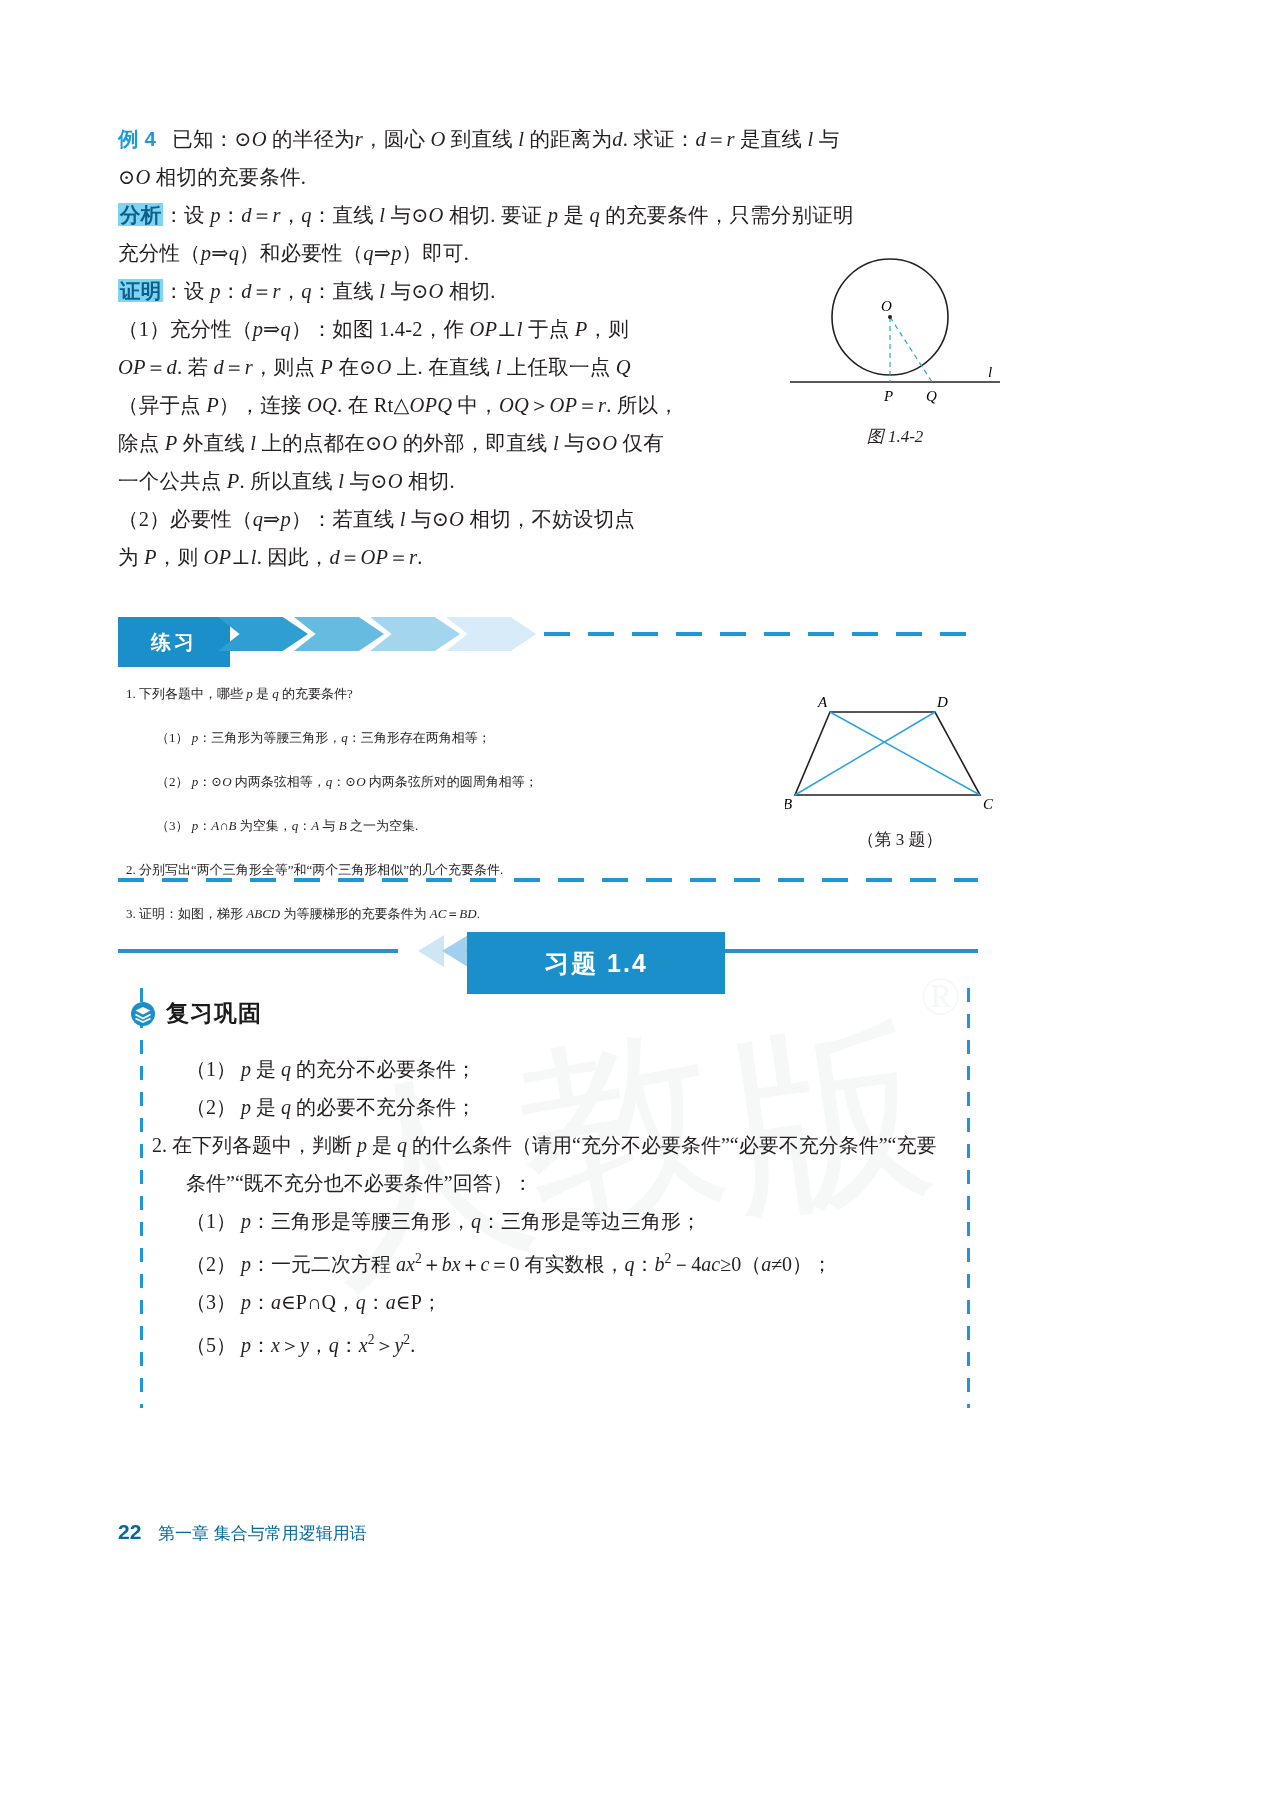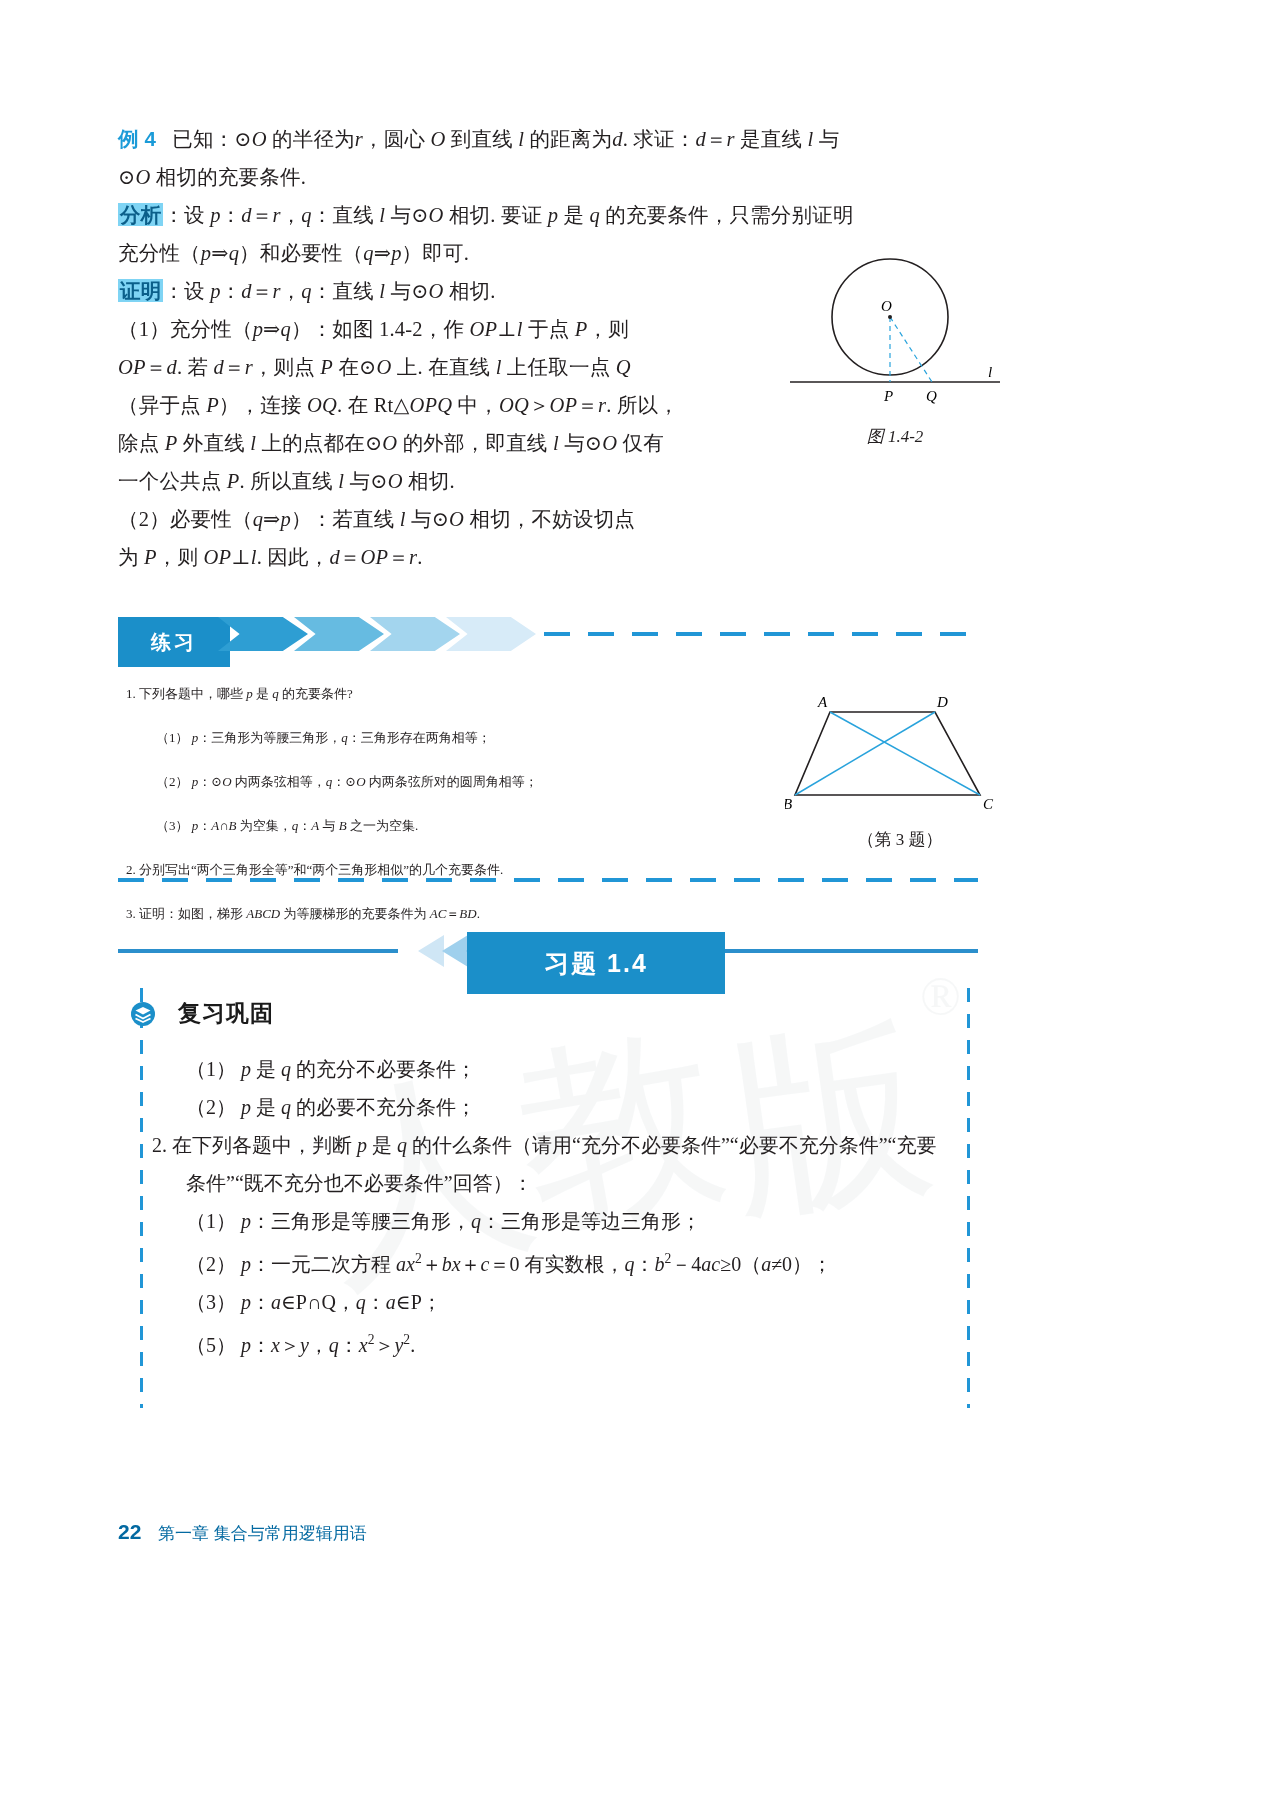--- a/index.html
+++ b/index.html
@@ -73,21 +73,21 @@
   .xchev i{display:block;width:100%;height:100%;}
 
   
   #exbox{position:absolute;left:140px;top:988px;width:830px;height:400px;}
   #exbox .vleft{position:absolute;left:0;top:0;bottom:-10px;width:3px;
      background:repeating-linear-gradient(to bottom,#2196d6 0 14px,transparent 14px 26px);}
   #exbox .vright{position:absolute;right:0;top:0;bottom:-10px;width:3px;
      background:repeating-linear-gradient(to bottom,#2196d6 0 14px,transparent 14px 26px);}
 
   
-  #fuxi{position:absolute;left:130px;top:998px;display:flex;align-items:center;gap:22px;}
+  #fuxi{position:absolute;left:130px;top:998px;display:flex;align-items:center;gap:10px;}
   #fuxi .label{font-family:"Liberation Sans","DejaVu Sans",sans-serif;
      font-size:23px;font-weight:bold;color:#1a1a1a;letter-spacing:1px;}
 
   
   #exlist{position:absolute;left:152px;top:1050px;width:840px;}
   #exlist p{margin:0;font-size:20px;line-height:38px;}
   .e-sub{padding-left:34px;}
   .e-cont{padding-left:34px;}
 
   

